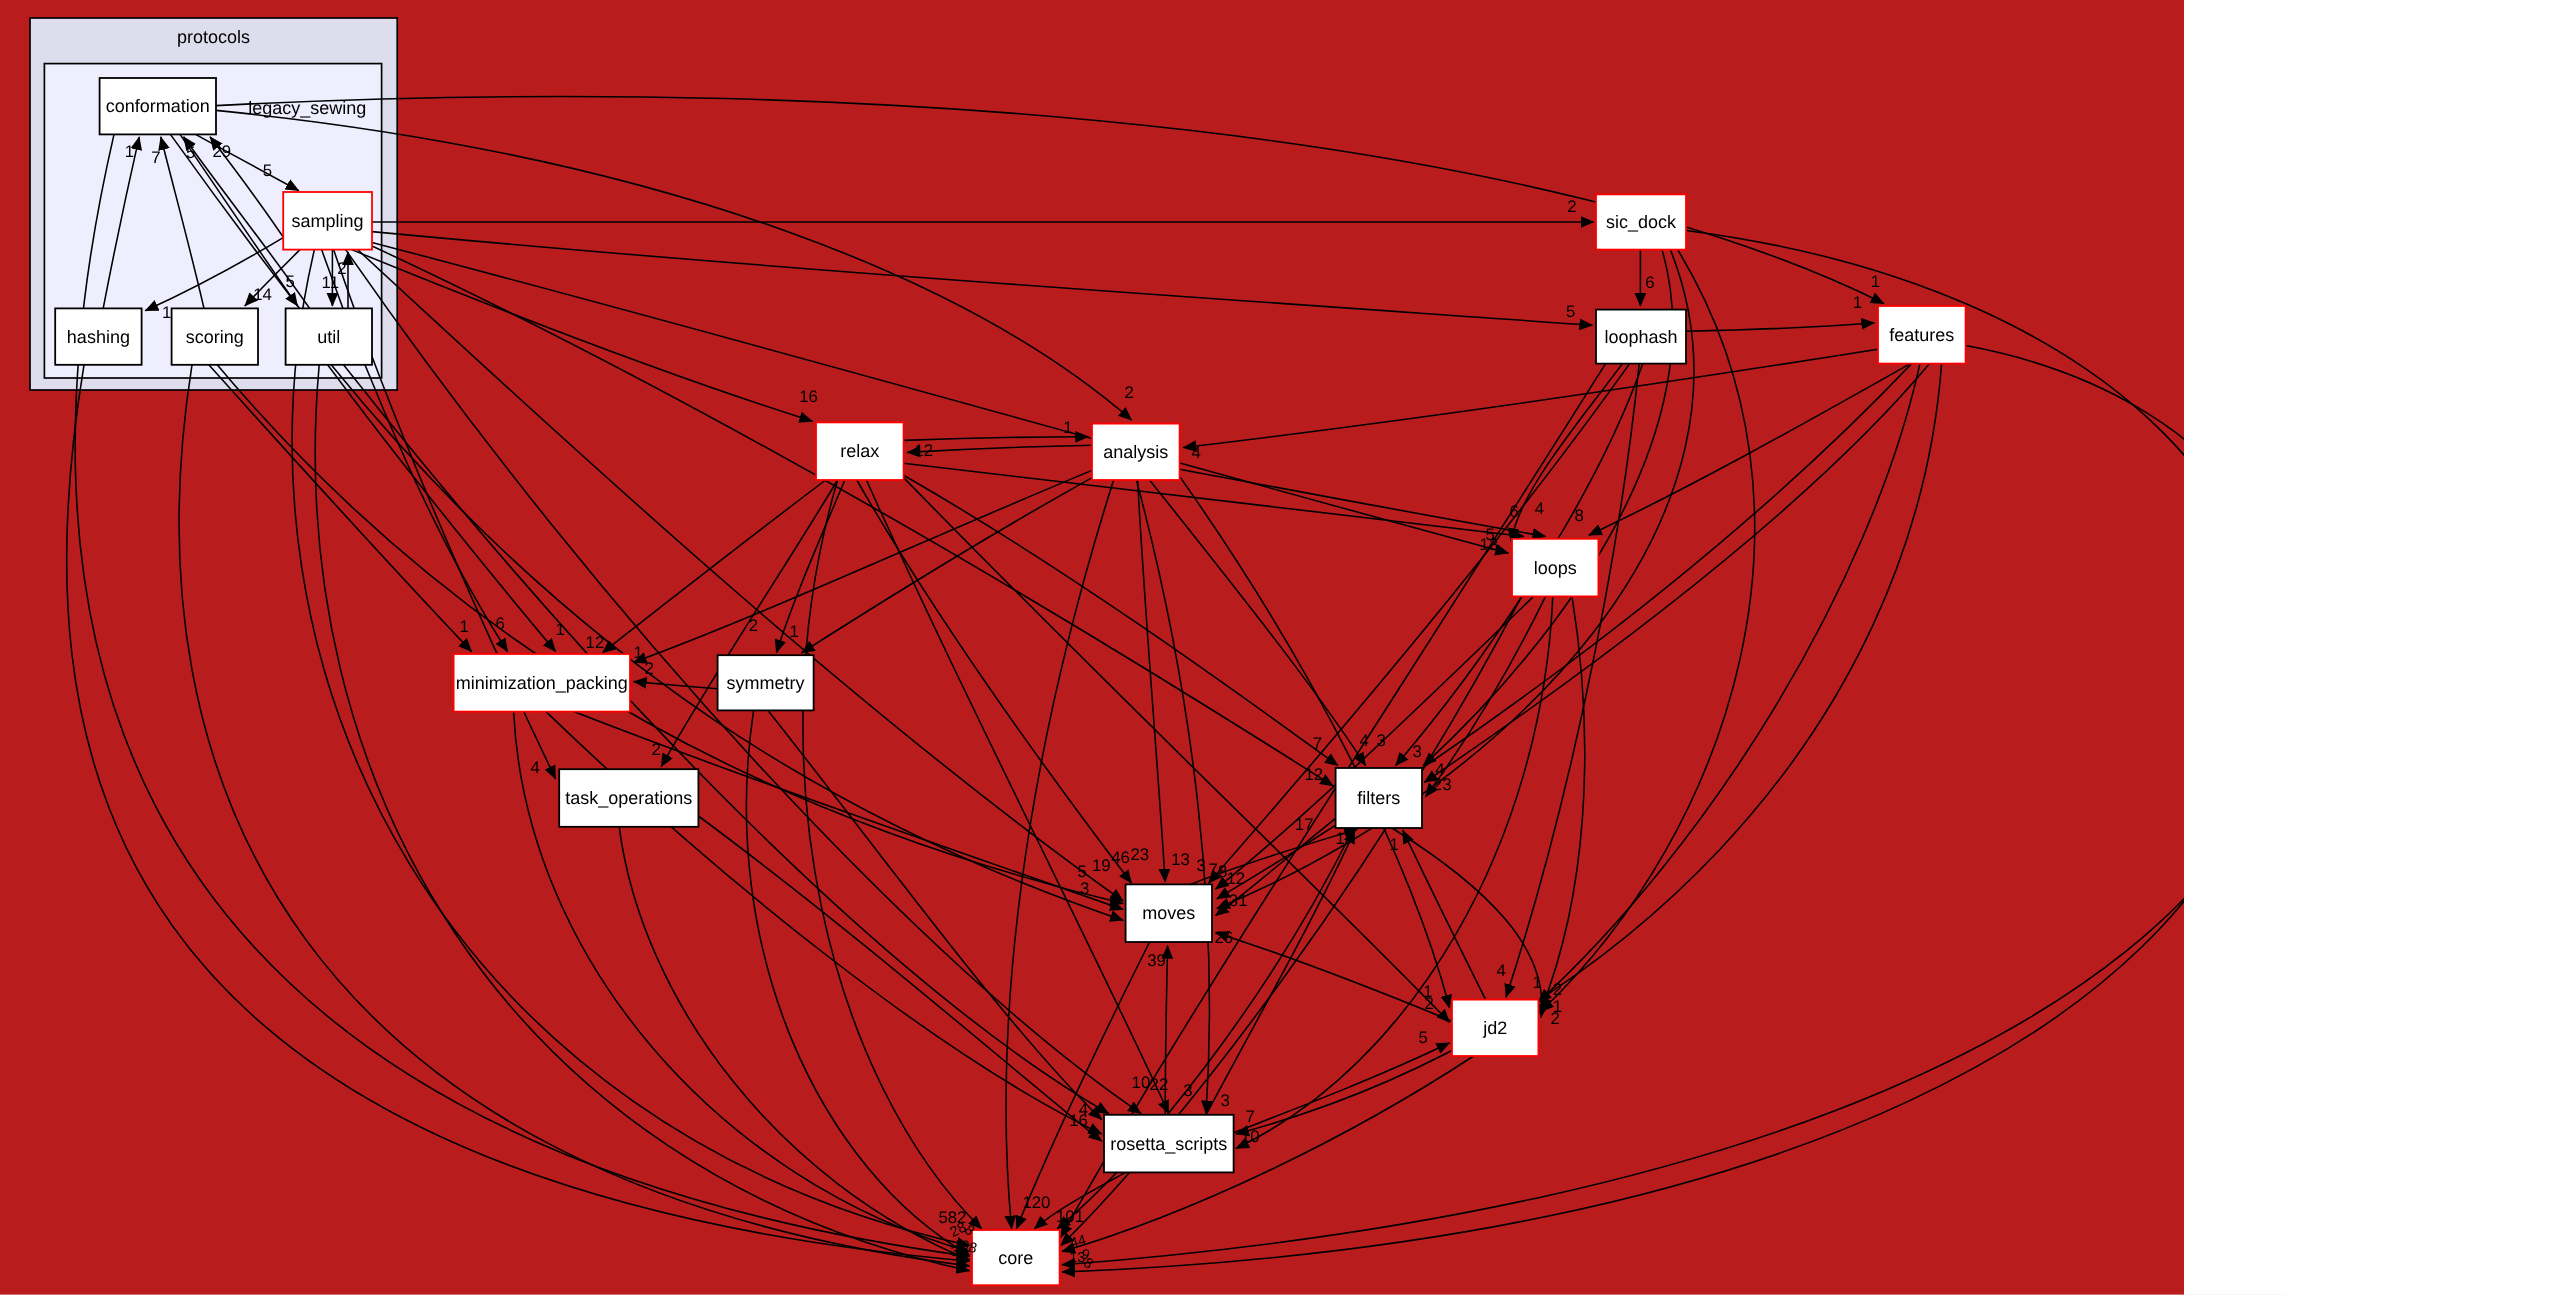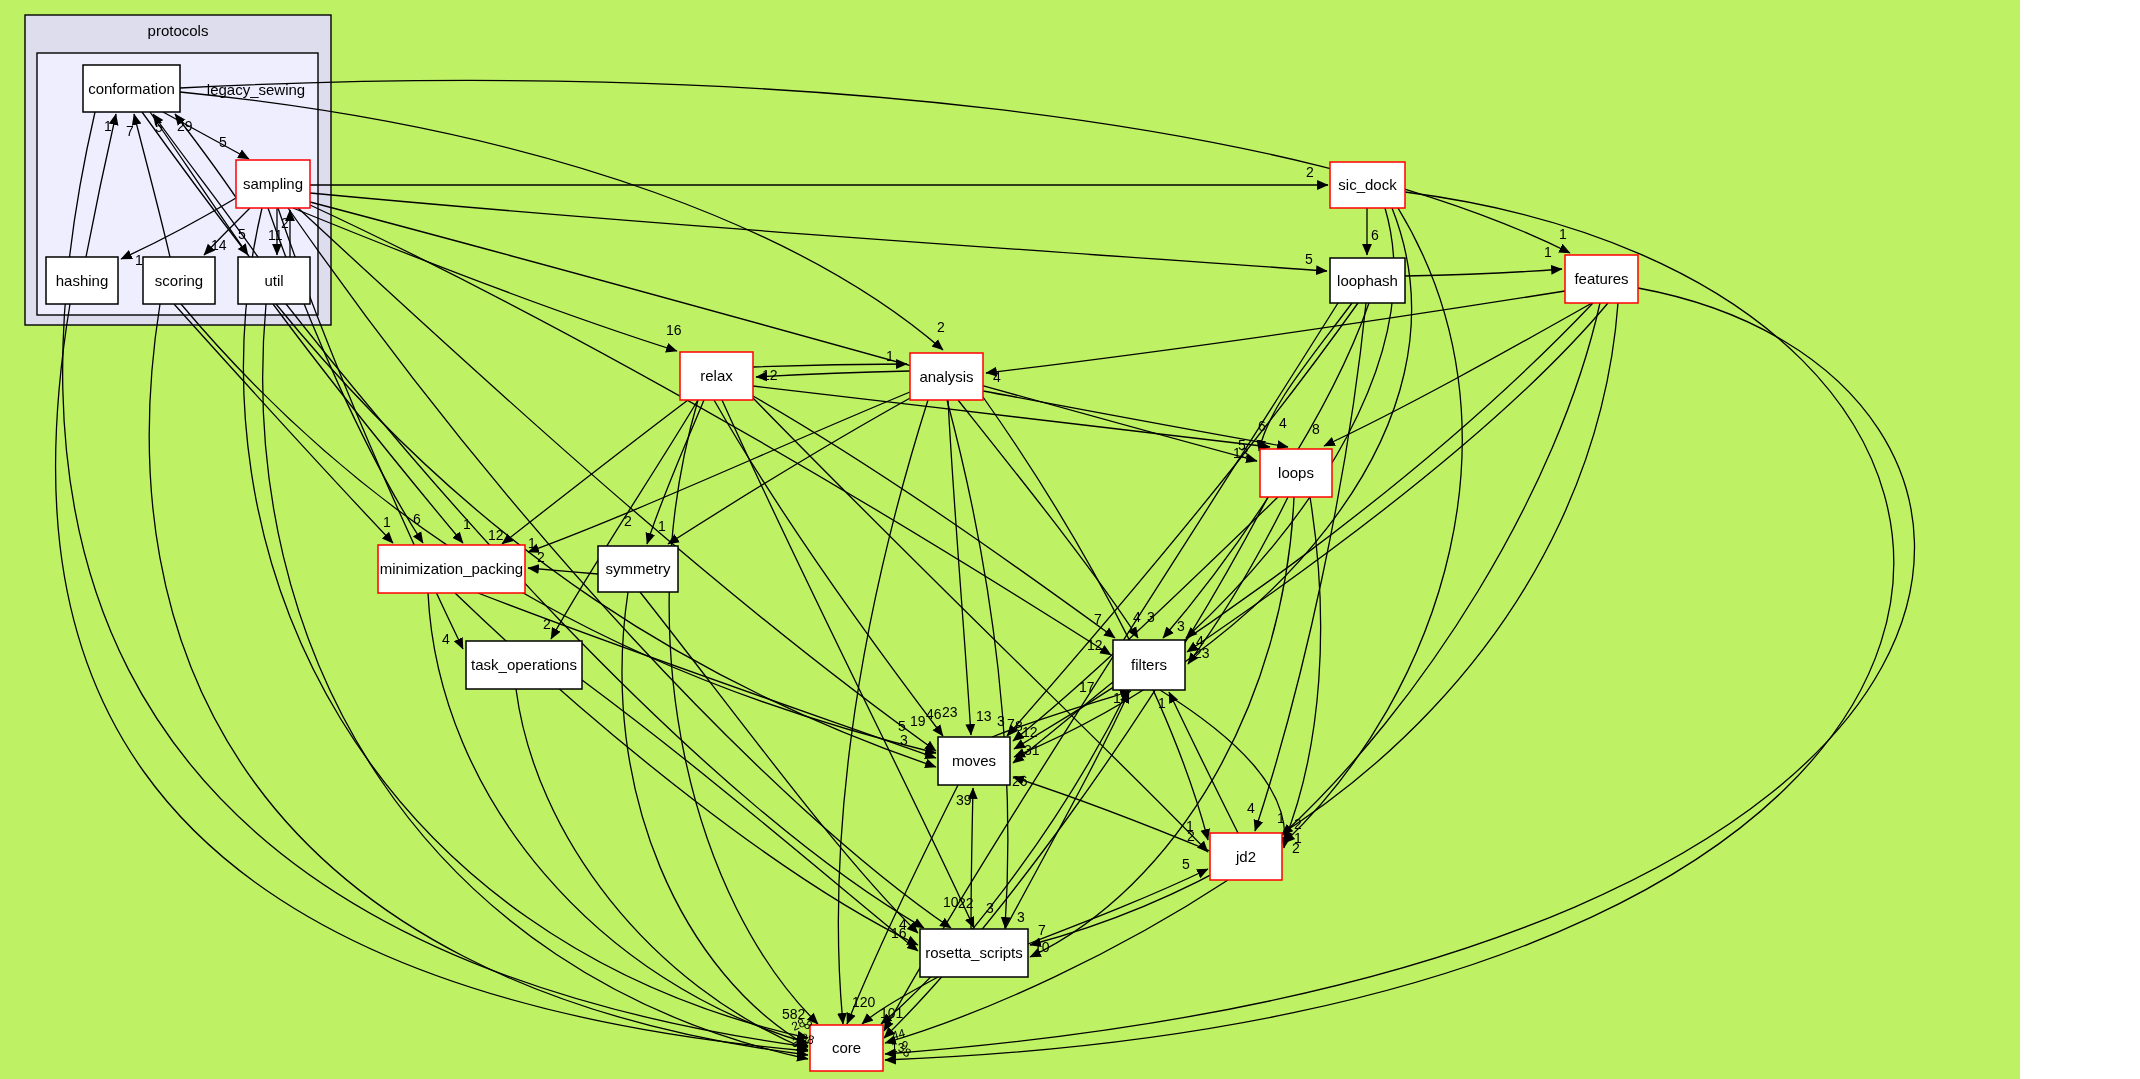--- a/index.html
+++ b/index.html
@@ -1,17 +1,17 @@
 <!DOCTYPE html>
 <html><head>
 <meta charset="utf-8">
 <style>
   html,body{margin:0;padding:0;background:#ffffff;}
   body{font-family:"Liberation Sans", sans-serif;}
-  #stage{position:relative;width:2020px;height:1079px;background:#bef264;overflow:hidden;}
+  #stage{position:relative;width:1820px;height:1079px;background:#b91c1c;overflow:hidden;}
   svg{display:block;}
   .node-rect{fill:#ffffff;}
   .edge{fill:none;stroke:#000000;stroke-width:1.3;}
   .node-label{font-size:15px;fill:#000000;text-anchor:middle;}
   .edge-label{font-size:14px;fill:#000000;}
   .cluster-label{font-size:15px;fill:#000000;text-anchor:middle;}
   .blob{font-size:12px;fill:#000000;}
 </style>
 </head>
 <body>

